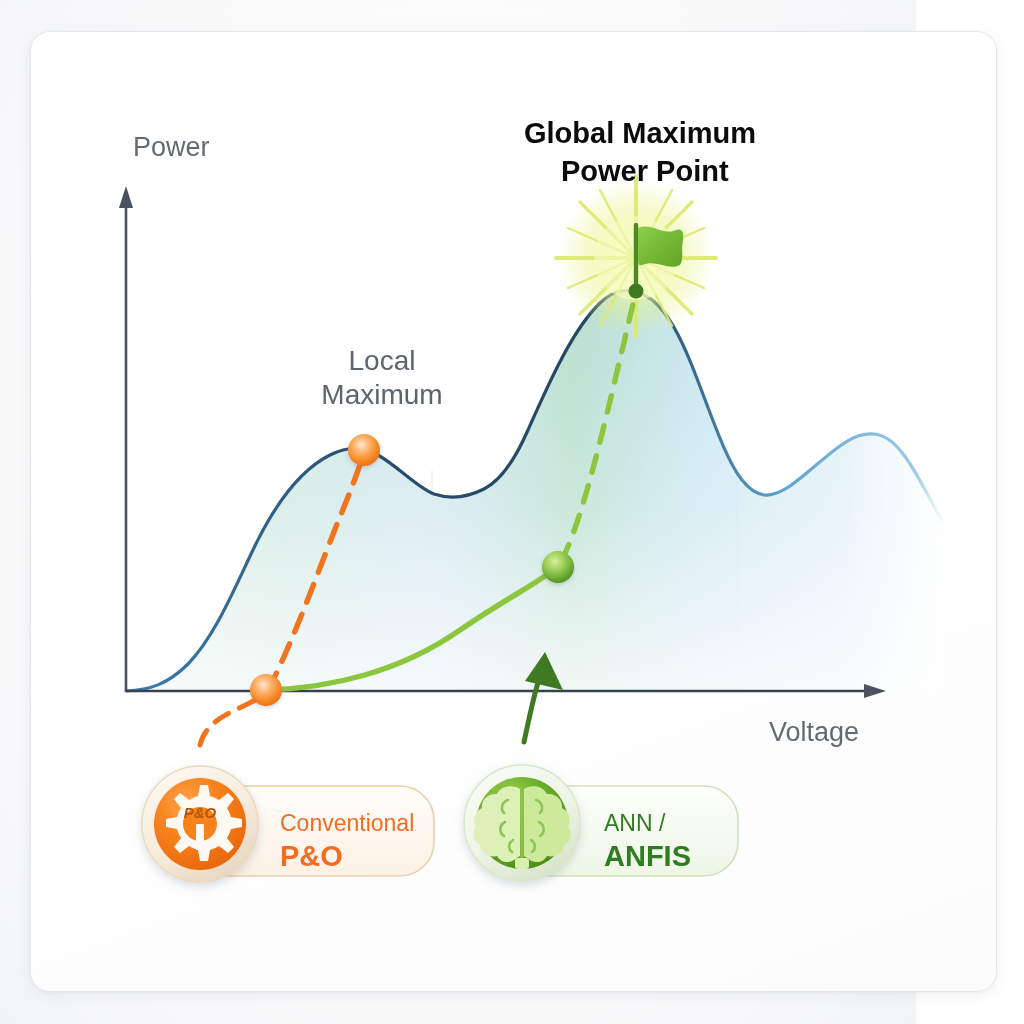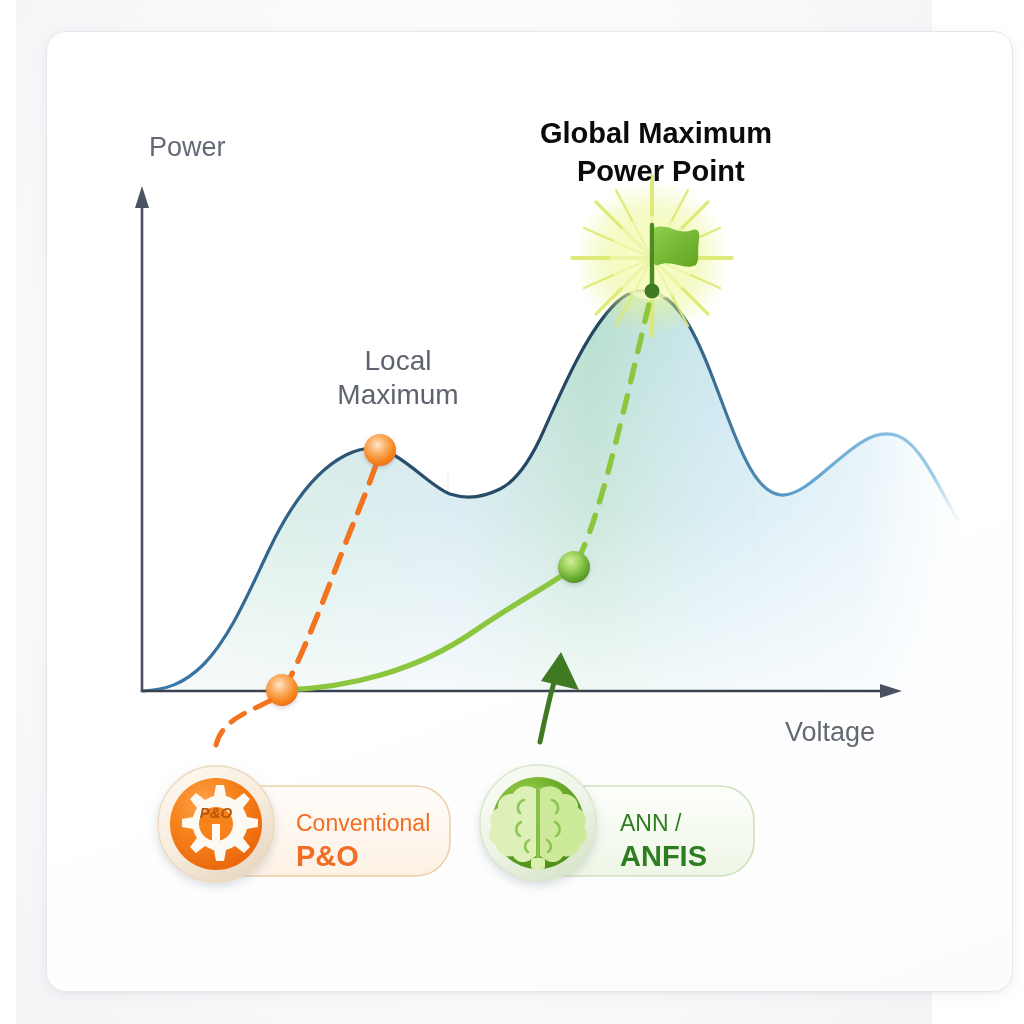--- a/index.html
+++ b/index.html
@@ -7,21 +7,20 @@
     width:1024px;height:1024px;
     background:#ffffff;
     font-family:"Liberation Sans", sans-serif;
     overflow:hidden;
   }
   #stage{
     position:relative;
     width:916px;height:1024px;
     background:
       radial-gradient(ellipse at 50% 45%, #ffffff 0%, #fbfbfc 60%, #f3f4f6 100%);
-    margin-left: 16px;
   }
   .card{
     position:absolute;
     left:30px;top:31px;
     width:965px;height:959px;
     background:
       linear-gradient(160deg,#ffffff 0%,#ffffff 55%,#fcfcfd 100%);
     border:1px solid #e6e7ea;
     border-radius:20px;
     box-shadow:0 3px 14px rgba(120,125,140,.10), 0 1px 3px rgba(0,0,0,.04);

